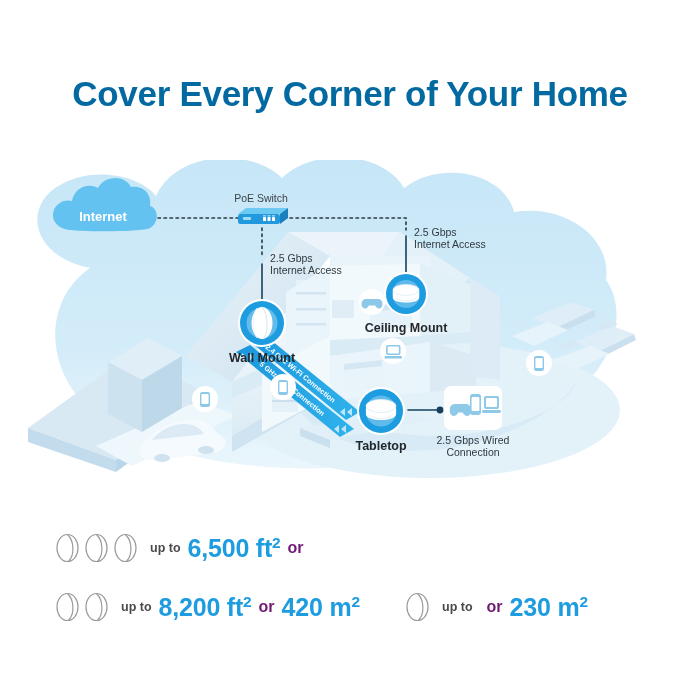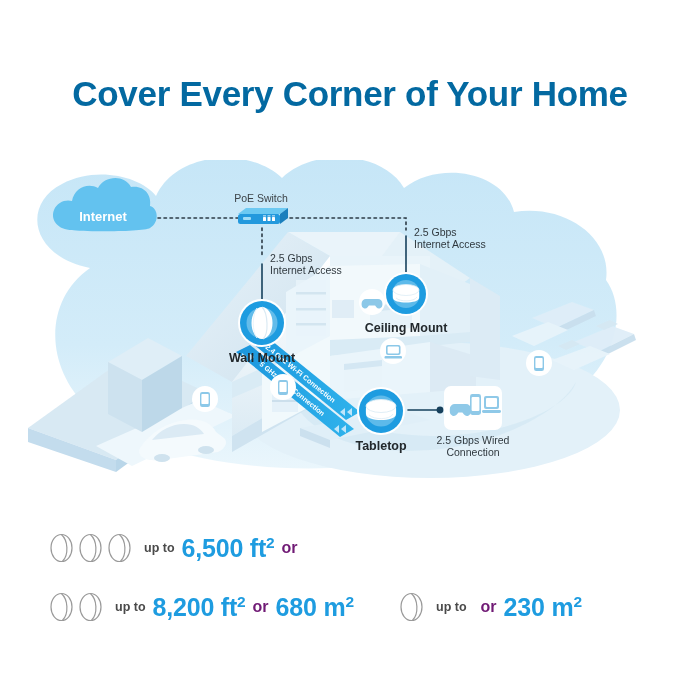--- a/index.html
+++ b/index.html
@@ -35,21 +35,21 @@
     left: 0;
     top: 160px;
     width: 700px;
     height: 340px;
   }
   .diagram svg { display: block; }
 
   
   .stats {
     position: absolute;
-    left: 10px;
+    left: 16px;
     top: 518px;
     width: 656px;
     height: 130px;
   }
   .stat-row {
     position: absolute;
     display: flex;
     align-items: center;
     white-space: nowrap;
   }
@@ -434,21 +434,21 @@
         <path d="M 13.5 2.7 C 20 8 21 23 14.5 29.3" fill="none" stroke="#9a9a9a" stroke-width="1.2"></path>
       </svg>
       <svg width="27" height="32" viewBox="0 0 27 32" aria-hidden="true">
         <ellipse cx="13.5" cy="16" rx="10.5" ry="13.5" fill="#ffffff" stroke="#9a9a9a" stroke-width="1.2"></ellipse>
         <path d="M 13.5 2.7 C 20 8 21 23 14.5 29.3" fill="none" stroke="#9a9a9a" stroke-width="1.2"></path>
       </svg>
     </span>
     <span class="upto">up to</span>
     <span class="bignum"><span>8,200 ft</span><sup>2</sup></span>
     <span class="orword">or</span>
-    <span class="bignum"><span>680 m</span><sup>2</sup></span>
+    <span class="bignum"><span>420 m</span><sup>2</sup></span>
   </div>
 
   <div class="stat-row stat-row-3">
     <span class="pods">
       <svg width="27" height="32" viewBox="0 0 27 32" aria-hidden="true">
         <ellipse cx="13.5" cy="16" rx="10.5" ry="13.5" fill="#ffffff" stroke="#9a9a9a" stroke-width="1.2"></ellipse>
         <path d="M 13.5 2.7 C 20 8 21 23 14.5 29.3" fill="none" stroke="#9a9a9a" stroke-width="1.2"></path>
       </svg>
     </span>
     <span class="upto">up to</span>

